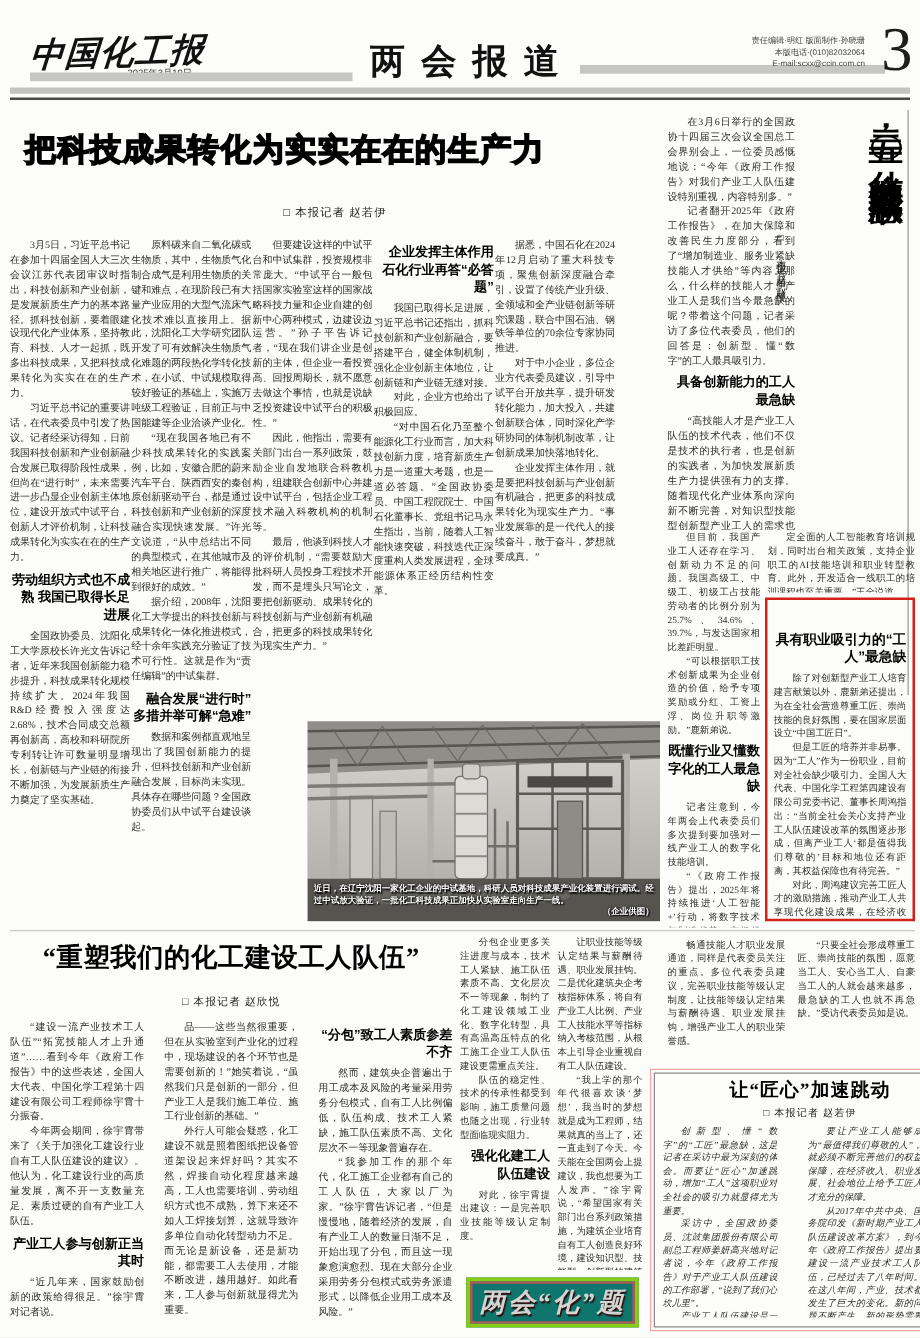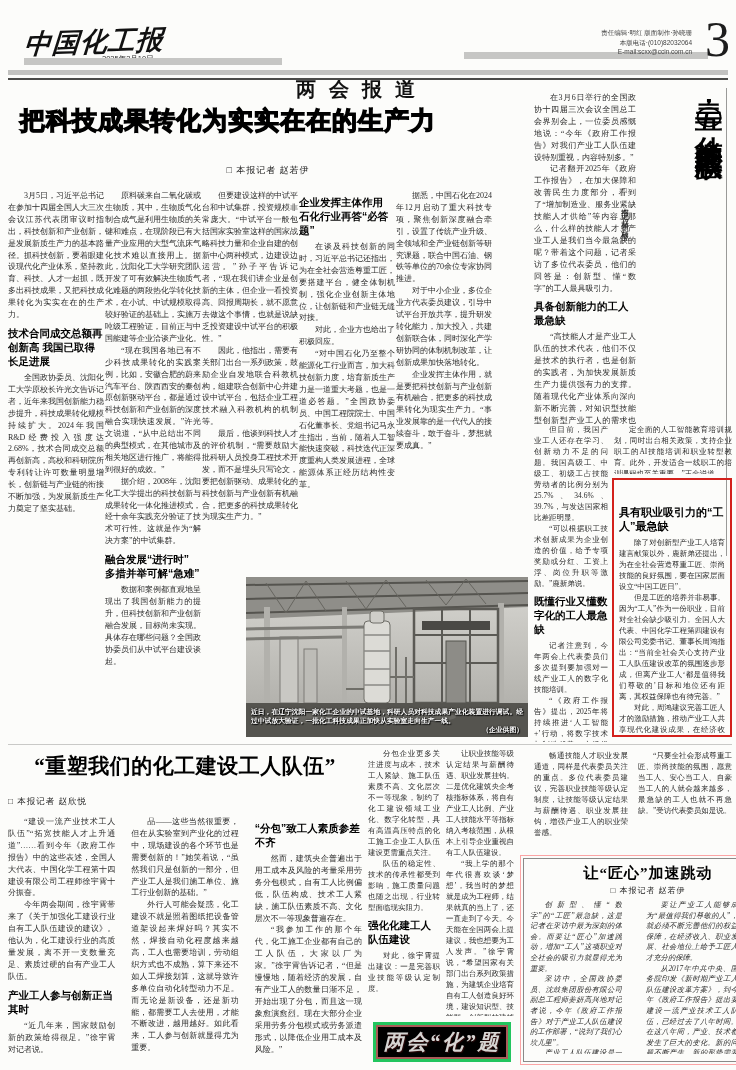--- a/index.html
+++ b/index.html
@@ -7,32 +7,32 @@
         font-family:"Liberation Serif","DejaVu Serif",serif;color:#222;}
   .abs{position:absolute;}
   
   .logo{left:24px;top:24px;font-size:27px;font-weight:bold;font-style:italic;
         font-family:"DejaVu Serif","Liberation Serif",serif;transform:rotate(-2deg) skewX(-6deg);
         letter-spacing:1px;color:#111;}
   .date{left:102px;top:54px;font-size:7.5px;color:#333;font-family:"Liberation Sans",sans-serif;}
   .bar{height:7px;background:#c6c6c4;}
   .bar-l{left:24px;top:58px;width:258px;}
   .bar-r{left:464px;top:52px;width:244px;}
-  .section-title{left:296px;top:30px;font-size:20px;font-weight:bold;letter-spacing:13px;color:#111;
-        font-family:"Liberation Serif",serif;white-space:nowrap;margin-top:46px;}
+  .section-title{left:296px;top:30px;font-size:28px;font-weight:bold;letter-spacing:13px;color:#111;
+        font-family:"Liberation Serif",serif;white-space:nowrap;}
   .editor-block{right:44px;top:28px;text-align:right;font-size:6.5px;line-height:9.5px;color:#444;
         font-family:"Liberation Sans",sans-serif;}
   .page-num{right:6px;top:14px;font-size:50px;line-height:50px;color:#1d1d1d;font-family:"Liberation Serif",serif;}
   .rule1{left:8px;top:70px;width:720px;height:5px;background:#c2c2c0;}
   .rule2{left:8px;top:78px;width:720px;height:2px;background:#4a4a48;}
   
   .coltext{font-size:8px;line-height:11.9px;text-align:justify;color:#2b2b2b;overflow:hidden;}
   .coltext .p{text-indent:2em;}
   .coltext .h{font-family:"Liberation Sans","DejaVu Sans",sans-serif;font-weight:bold;font-size:10.5px;
-        line-height:14px;text-align:left;margin:5px 0 4px;text-indent:0;color:#000;}
+        line-height:14px;text-align:right;margin:5px 0 4px;text-indent:0;color:#000;}
   .small .p{font-size:7.5px;line-height:11px;}
   
   .main-headline{left:20px;top:94px;width:700px;font-size:25px;line-height:52px;font-weight:bold;
         font-family:"Liberation Sans","DejaVu Sans",sans-serif;color:#000;-webkit-text-stroke:1.3px #000;
         letter-spacing:1px;white-space:nowrap;}
   .main-byline{left:8px;top:164px;width:520px;text-align:center;font-size:9px;letter-spacing:1px;color:#222;}
   .main-cols{left:8px;top:190px;width:520px;height:550px;display:flex;gap:1px;}
   .main-cols .mcol{width:96px;height:550px;}
   
   .photo{left:246px;top:577px;width:282px;height:160px;background:#bcbbb7;}
@@ -51,27 +51,27 @@
   .r-col-side-top{left:614px;top:424px;width:118px;height:50px;}
   .highlight-box{left:612px;top:478px;width:120px;height:259px;border:2px solid #d3211c;
         padding:5px 5px 0 5px;box-sizing:border-box;overflow:hidden;}
   .highlight-box .h{font-size:11px;margin-top:20px;}
   .r-bottom{left:534px;top:750px;width:198px;height:100px;display:flex;gap:10px;}
   .r-bottom .rcol{width:94px;height:100px;}
   .sep{left:8px;top:744px;width:724px;height:1px;background:#c9c9c7;}
   
   .rb-headline{left:8px;top:752px;width:354px;text-align:center;font-size:21px;font-weight:bold;
         letter-spacing:0.5px;color:#000;white-space:nowrap;}
-  .rb-byline{left:8px;top:796px;width:354px;text-align:left;font-size:8.5px;letter-spacing:1px;color:#222;}
+  .rb-byline{left:8px;top:796px;width:354px;text-align:center;font-size:8.5px;letter-spacing:1px;color:#222;}
   .rb-cols3{left:8px;top:816px;width:354px;height:254px;display:flex;gap:16px;}
   .rb-cols3 .rbcol{width:110px;height:254px;}
   .rb-col4{left:368px;top:748px;width:72px;height:268px;}
   .rb-col5{left:446px;top:748px;width:68px;height:268px;}
   
-  .stamp{left:373px;top:1022px;width:138px;height:40px;background:#000000;border:3px solid #22c55e;
+  .stamp{left:373px;top:1022px;width:138px;height:40px;background:#0f766e;border:3px solid #84cc16;
         box-shadow:inset 0 0 0 2px #a95b58;display:flex;align-items:center;justify-content:center;
         box-sizing:border-box;}
   .stamp span{font-size:21px;font-weight:bold;font-style:italic;letter-spacing:2px;color:#d6d4d2;
         text-shadow:1px 1px 1px #2e0a0a;white-space:nowrap;font-family:"Liberation Serif",serif;}
   
   .craft-box{left:520px;top:855px;width:256px;height:210px;border:1px solid #fca5a5;box-sizing:border-box;padding:2px;}
   .craft-inner{border:1px solid #8a8a88;height:100%;box-sizing:border-box;padding:5px 6px;overflow:hidden;}
   .cb-head{text-align:center;font-size:15px;font-weight:bold;letter-spacing:1px;color:#000;line-height:19px;}
   .cb-byline{text-align:center;font-size:8px;letter-spacing:1px;color:#222;margin:2px 0 4px;}
   .cb-cols{display:flex;gap:24px;height:154px;}
@@ -95,38 +95,39 @@
   </div>
   <div class="abs page-num">3</div>
   <div class="abs rule1"></div>
   <div class="abs rule2"></div>
 
   <div class="abs main-headline">把科技成果转化为实实在在的生产力</div>
   <div class="abs main-byline">□ 本报记者 赵若伊</div>
   <div class="abs main-cols">
     <div class="mcol coltext">
         <div class="p">3月5日，习近平总书记在参加十四届全国人大三次会议江苏代表团审议时指出，科技创新和产业创新，是发展新质生产力的基本路径。抓科技创新，要着眼建设现代化产业体系，坚持教育、科技、人才一起抓，既多出科技成果，又把科技成果转化为实实在在的生产力。</div>
-        <div class="h">技术合同成交总额再创新高 我国已取得长足进展</div>
+        <div class="p">习近平总书记的重要讲话，在代表委员中引发了热议。记者经采访得知，日前我国科技创新和产业创新融合发展已取得阶段性成果，但尚在“进行时”，未来需要进一步凸显企业创新主体地位，建设开放式中试平台，创新人才评价机制，让科技成果转化为实实在在的生产力。</div>
+        <div class="h">劳动组织方式也不成熟 我国已取得长足进展</div>
         <div class="p">全国政协委员、沈阳化工大学原校长许光文告诉记者，近年来我国创新能力稳步提升，科技成果转化规模持续扩大。2024年我国R&amp;D经费投入强度达2.68%，技术合同成交总额再创新高，高校和科研院所专利转让许可数量明显增长，创新链与产业链的衔接不断加强，为发展新质生产力奠定了坚实基础。</div>
       </div>
     <div class="mcol coltext">
         <div class="p">原料碳来自二氧化碳或生物质，其中，生物质气化制合成气是利用生物质的关键和难点，在现阶段已有大量产业应用的大型气流床气化技术难以直接用上。据此，沈阳化工大学研究团队开发了可有效解决生物质气化难题的两段热化学转化技术，在小试、中试规模取得较好验证的基础上，实施万吨级工程验证，目前正与中国能建等企业洽谈产业化。</div>
         <div class="p">“现在我国各地已有不少科技成果转化的实践案例，比如，安徽合肥的蔚来汽车平台、陕西西安的秦创原创新驱动平台，都是通过科技创新和产业创新的深度融合实现快速发展。”许光文说道，“从中总结出不同的典型模式，在其他城市及相关地区进行推广，将能得到很好的成效。”</div>
-        <div class="p">据介绍，2008年，沈阳化工大学提出的科技创新与成果转化一体化推进模式，经十余年实践充分验证了技术可行性。这就是作为“解决方案”的中试集群。</div>
+        <div class="p">据介绍，2008年，沈阳化工大学提出的科技创新与成果转化一体化推进模式，经十余年实践充分验证了技术可行性。这就是作为“责任编辑”的中试集群。</div>
         <div class="h">融合发展“进行时” 多措并举可解“急难”</div>
         <div class="p">数据和案例都直观地呈现出了我国创新能力的提升，但科技创新和产业创新融合发展，目标尚未实现。具体存在哪些问题？全国政协委员们从中试平台建设谈起。</div>
       </div>
     <div class="mcol coltext">
         <div class="p">但要建设这样的中试平台和中试集群，投资规模非常庞大。“中试平台一般包括国家实验室这样的国家战略科技力量和企业自建的创新中心两种模式，边建设边运营。”孙子平告诉记者，“现在我们讲企业是创新的主体，但企业一看投资高、回报周期长，就不愿意去做这个事情，也就是说缺乏投资建设中试平台的积极性。”</div>
         <div class="p">因此，他指出，需要有关部门出台一系列政策，鼓励企业自发地联合科教机构，组建联合创新中心并建设中试平台，包括企业工程技术融入科教机构的机制等。</div>
         <div class="p">最后，他谈到科技人才的评价机制，“需要鼓励大批科研人员投身工程技术开发，而不是埋头只写论文，要把创新驱动、成果转化的科技创新与产业创新有机融合，把更多的科技成果转化为现实生产力。”</div>
       </div>
     <div class="mcol coltext">
         <div class="h">企业发挥主体作用 石化行业再答“必答题”</div>
-        <div class="p">在谈及科技创新的同时，习近平总书记还指出，为在全社会营造尊重工匠，要搭建平台，健全体制机制，强化企业创新主体地位，让创新链和产业链无缝对接。</div>
+        <div class="p">我国已取得长足进展，习近平总书记还指出，抓科技创新和产业创新融合，要搭建平台，健全体制机制，强化企业创新主体地位，让创新链和产业链无缝对接。</div>
         <div class="p">对此，企业方也给出了积极回应。</div>
         <div class="p">“对中国石化乃至整个能源化工行业而言，加大科技创新力度，培育新质生产力是一道重大考题，也是一道必答题。”全国政协委员、中国工程院院士、中国石化董事长、党组书记马永生指出，当前，随着人工智能快速突破，科技迭代正深度重构人类发展进程，全球能源体系正经历结构性变革。</div>
       </div>
     <div class="mcol coltext">
         <div class="p">据悉，中国石化在2024年12月启动了重大科技专项，聚焦创新深度融合牵引，设置了传统产业升级、全领域和全产业链创新等研究课题，联合中国石油、钢铁等单位的70余位专家协同推进。</div>
         <div class="p">对于中小企业，多位企业方代表委员建议，引导中试平台开放共享，提升研发转化能力，加大投入，共建创新联合体，同时深化产学研协同的体制机制改革，让创新成果加快落地转化。</div>
         <div class="p">企业发挥主体作用，就是要把科技创新与产业创新有机融合，把更多的科技成果转化为现实生产力。“事业发展靠的是一代代人的接续奋斗，敢于奋斗，梦想就要成真。”</div>
       </div>
   </div>
 

